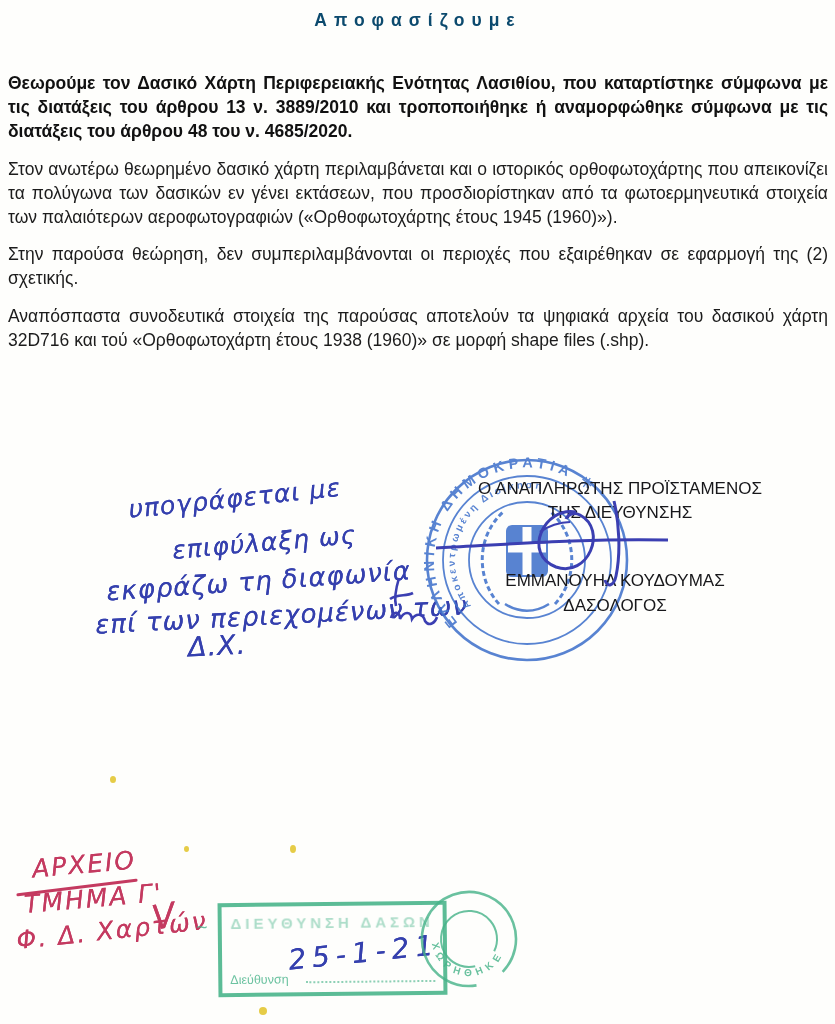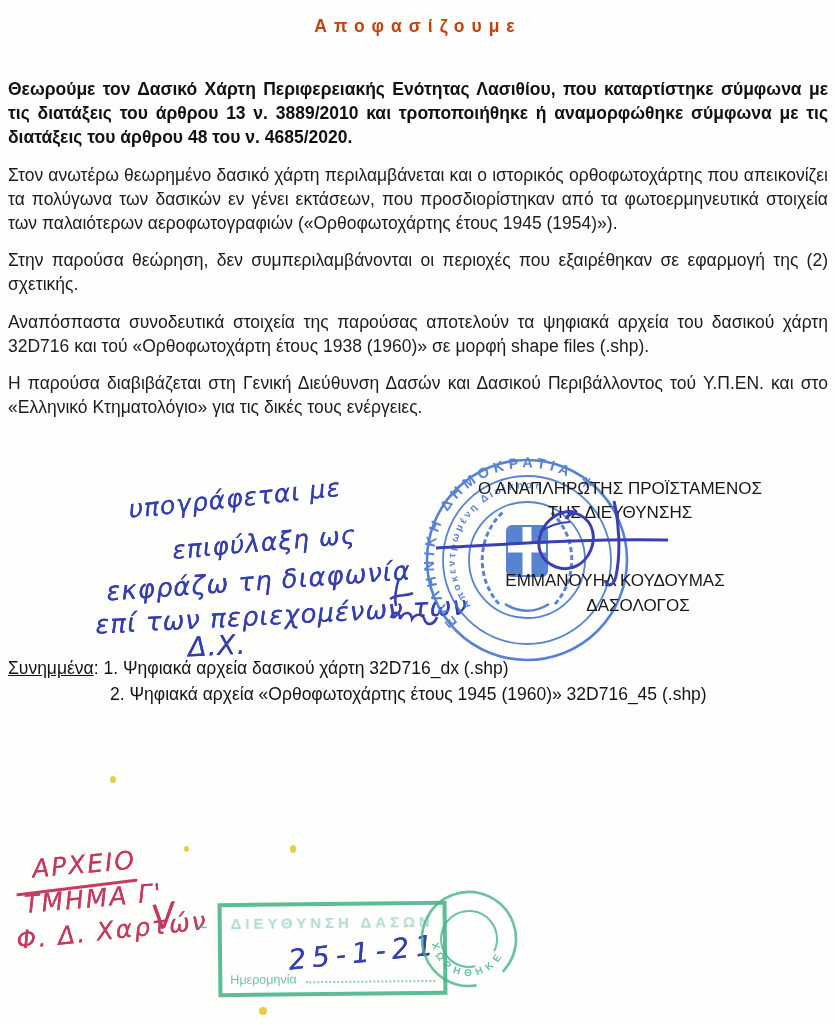--- a/index.html
+++ b/index.html
@@ -5,21 +5,21 @@
   html,body{margin:0;padding:0;background:#e8e8e8;}
   .page{
     position:relative;width:835px;height:1024px;margin:0 auto;
     background:#fefefc;overflow:hidden;
     font-family:"Liberation Sans",sans-serif;color:#1b1b1b;
   }
   
   .doc-flow{position:absolute;left:8px;top:6px;width:820px;}
   .doc-title{
     text-align:center;font-weight:700;font-size:17.5px;letter-spacing:7px;
-    margin:10px 0 40px 0;color:#c2410c;
+    margin:4px 0 40px 0;color:#0c4a6e;
   }
   .para{
     font-size:17.5px;line-height:24.2px;text-align:justify;
     margin:0 0 13px 0;color:#1c1c1c;
   }
   .para.bold{font-weight:700;color:#111;margin-top:28px;}
   
   .hand{position:absolute;font-family:"DejaVu Sans",sans-serif;font-style:italic;
     color:#3540ae;font-size:25px;letter-spacing:1px;white-space:nowrap;
     text-shadow:0 0 .5px #3540ae;}
@@ -57,24 +57,23 @@
   .speck{position:absolute;border-radius:50%;background:#e2c428;filter:blur(.6px);opacity:.85;}
 </style>
 </head>
 <body>
 
 <div class="page">
 
   <div class="doc-flow">
     <div class="doc-title">Αποφασίζουμε</div>
     <p class="para bold">Θεωρούμε τον Δασικό Χάρτη Περιφερειακής Ενότητας Λασιθίου, που καταρτίστηκε σύμφωνα με τις διατάξεις του άρθρου 13 ν. 3889/2010 και τροποποιήθηκε ή αναμορφώθηκε σύμφωνα με τις διατάξεις του άρθρου 48 του ν. 4685/2020.</p>
-    <p class="para">Στον ανωτέρω θεωρημένο δασικό χάρτη περιλαμβάνεται και ο ιστορικός ορθοφωτοχάρτης που απεικονίζει τα πολύγωνα των δασικών εν γένει εκτάσεων, που προσδιορίστηκαν από τα φωτοερμηνευτικά στοιχεία των παλαιότερων αεροφωτογραφιών («Ορθοφωτοχάρτης έτους 1945 (1954)»).</p>
+    <p class="para">Στον ανωτέρω θεωρημένο δασικό χάρτη περιλαμβάνεται και ο ιστορικός ορθοφωτοχάρτης που απεικονίζει τα πολύγωνα των δασικών εν γένει εκτάσεων, που προσδιορίστηκαν από τα φωτοερμηνευτικά στοιχεία των παλαιότερων αεροφωτογραφιών («Ορθοφωτοχάρτης έτους 1945 (1960)»).</p>
     <p class="para">Στην παρούσα θεώρηση, δεν συμπεριλαμβάνονται οι περιοχές που εξαιρέθηκαν σε εφαρμογή της (2) σχετικής.</p>
     <p class="para">Αναπόσπαστα συνοδευτικά στοιχεία της παρούσας αποτελούν τα ψηφιακά αρχεία του δασικού χάρτη 32D716 και τού «Ορθοφωτοχάρτη έτους 1938 (1960)» σε μορφή shape files (.shp).</p>
-    <p class="para">Η παρούσα διαβιβάζεται στη Γενική Διεύθυνση Δασών και Δασικού Περιβάλλοντος τού Υ.Π.ΕΝ. και στο «Ελληνικό Κτηματολόγιο» για τις δικές τους ενέργειες.</p>
   </div>
 
   <div class="hand" style="left:128px;top:484px;transform:rotate(-6deg);">υπογράφεται με</div>
   <div class="hand" style="left:172px;top:528px;transform:rotate(-5deg);">επιφύλαξη ως</div>
   <div class="hand" style="left:106px;top:566px;transform:rotate(-4deg);font-size:26px;">εκφράζω τη διαφωνία</div>
   <div class="hand" style="left:95px;top:600px;transform:rotate(-3deg);font-size:26px;">επί των περιεχομένων των</div>
   <div class="hand" style="left:188px;top:630px;transform:rotate(-3deg);font-size:27px;">Δ.Χ.</div>
 
   <svg class="stamp-svg" style="left:419px;top:452px;opacity:.88;" width="216" height="216" viewBox="0 0 216 216">
     <defs>
@@ -97,56 +96,52 @@
       <rect x="88" y="74" width="40" height="50" rx="5" fill="#4273cc"></rect>
       <rect x="103.5" y="74" width="9" height="50" fill="#fefefc"></rect>
       <rect x="88" y="91.5" width="40" height="9" fill="#fefefc"></rect>
       <rect x="88" y="74" width="40" height="50" rx="5" fill="none" stroke="#4273cc" stroke-width="2"></rect>
     </g>
   </svg>
 
   <div class="typed" style="left:455px;top:479px;">Ο ΑΝΑΠΛΗΡΩΤΗΣ ΠΡΟΪΣΤΑΜΕΝΟΣ</div>
   <div class="typed" style="left:455px;top:503px;">ΤΗΣ ΔΙΕΥΘΥΝΣΗΣ</div>
   <div class="typed" style="left:450px;top:571px;">ΕΜΜΑΝΟΥΗΛ ΚΟΥΔΟΥΜΑΣ</div>
-  <div class="typed" style="left:450px;top:596px;padding-left:23px;">ΔΑΣΟΛΟΓΟΣ</div>
+  <div class="typed" style="left:450px;top:596px;">ΔΑΣΟΛΟΓΟΣ</div>
 
   <svg class="sig-svg" style="left:428px;top:492px;" width="250" height="110" viewBox="0 0 250 110">
     <path d="M8,56 C70,53 160,46 240,48" fill="none" stroke="#3b3fb2" stroke-width="3"></path>
     <path d="M148,20 C116,14 94,62 128,75 C160,86 180,38 152,23 C146,20 140,22 138,27" fill="none" stroke="#3b3fb2" stroke-width="3"></path>
     <path d="M186,9 C191,30 193,60 188,84 C186,94 179,96 177,88" fill="none" stroke="#3b3fb2" stroke-width="3"></path>
     <path d="M112,40 C120,34 132,30 142,30" fill="none" stroke="#3b3fb2" stroke-width="2.2"></path>
   </svg>
   <svg class="squiggle-svg" style="left:383px;top:572px;" width="70" height="70" viewBox="0 0 70 70">
     <path d="M16,6 C13,16 11,26 13,34" fill="none" stroke="#3b3fb2" stroke-width="2.6"></path>
     <path d="M7,27 C15,21 23,25 30,21" fill="none" stroke="#3b3fb2" stroke-width="2.6"></path>
     <path d="M8,46 C10,39 17,39 17,47 C21,39 28,39 29,47 C33,41 40,41 42,49 C46,55 52,51 54,45" fill="none" stroke="#3b3fb2" stroke-width="2.6"></path>
   </svg>
 
-  <div class="attach">
-    <div><span class="label">Συνημμένα</span><span>:</span> <span>1. Ψηφιακά αρχεία δασικού χάρτη 32D716_dx (.shp)</span></div>
-    <div class="row2">2. Ψηφιακά αρχεία «Ορθοφωτοχάρτης έτους 1945 (1960)» 32D716_45 (.shp)</div>
-  </div>
 
   <div class="speck" style="left:110px;top:776px;width:6px;height:7px;"></div>
   <div class="speck" style="left:184px;top:846px;width:5px;height:6px;"></div>
   <div class="speck" style="left:290px;top:845px;width:6px;height:8px;"></div>
   <div class="speck" style="left:259px;top:1007px;width:8px;height:8px;"></div>
 
   <div class="bottom">
 
     <div class="rednote" style="left:32px;top:10px;transform:rotate(-5deg);">ΑΡΧΕΙΟ</div>
     <div class="red-underline" style="left:16px;top:46px;width:122px;transform:rotate(-7deg);"></div>
     <div class="rednote" style="left:24px;top:44px;transform:rotate(-5deg);">ΤΜΗΜΑ Γ'</div>
     <div class="rednote" style="left:16px;top:76px;transform:rotate(-6deg);">Φ. Δ. Χαρτών</div>
     <div class="rednote" style="left:152px;top:56px;font-size:34px;transform:rotate(-10deg);">V</div>
 
     <div class="gtilde">~</div>
     <div class="greenbox">
       <div class="gtitle">ΔΙΕΥΘΥΝΣΗ ΔΑΣΩΝ</div>
-      <div class="datelabel">Ημερομηνία</div>
+      <div class="datelabel">Διεύθυνση</div>
       <div class="dotlead"></div>
     </div>
     <div class="handdate">25-1-21</div>
 
     <svg class="ring-svg" style="left:417px;top:47px;opacity:.8;" width="104" height="104" viewBox="0 0 104 104">
       <defs>
           <path id="gring" d="M15,52 A37,37 0 0 0 89,52" fill="none"></path>
         </defs>
       <circle cx="52" cy="52" r="47" fill="none" stroke="#46b389" stroke-width="2.6" stroke-dasharray="200 30" transform="rotate(160 52 52)"></circle>
       <circle cx="52" cy="52" r="28" fill="none" stroke="#46b389" stroke-width="2" stroke-dasharray="120 25" transform="rotate(140 52 52)"></circle>

